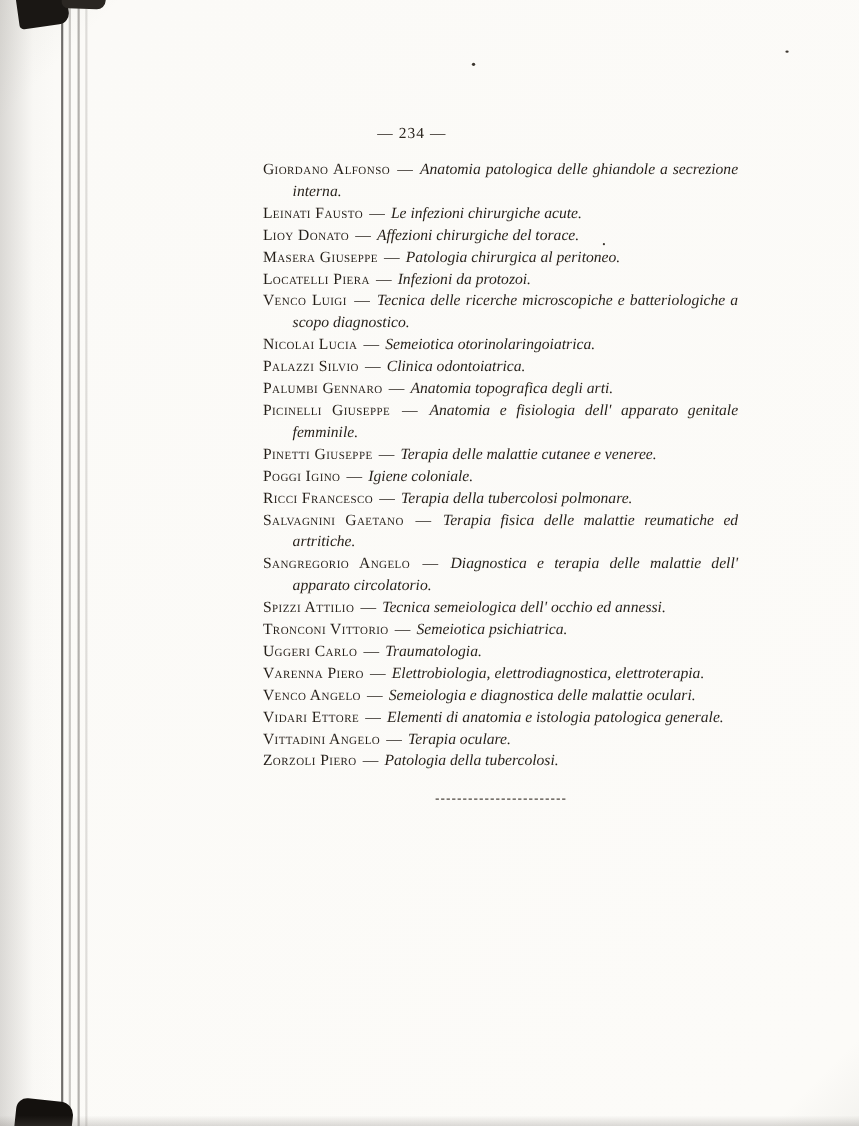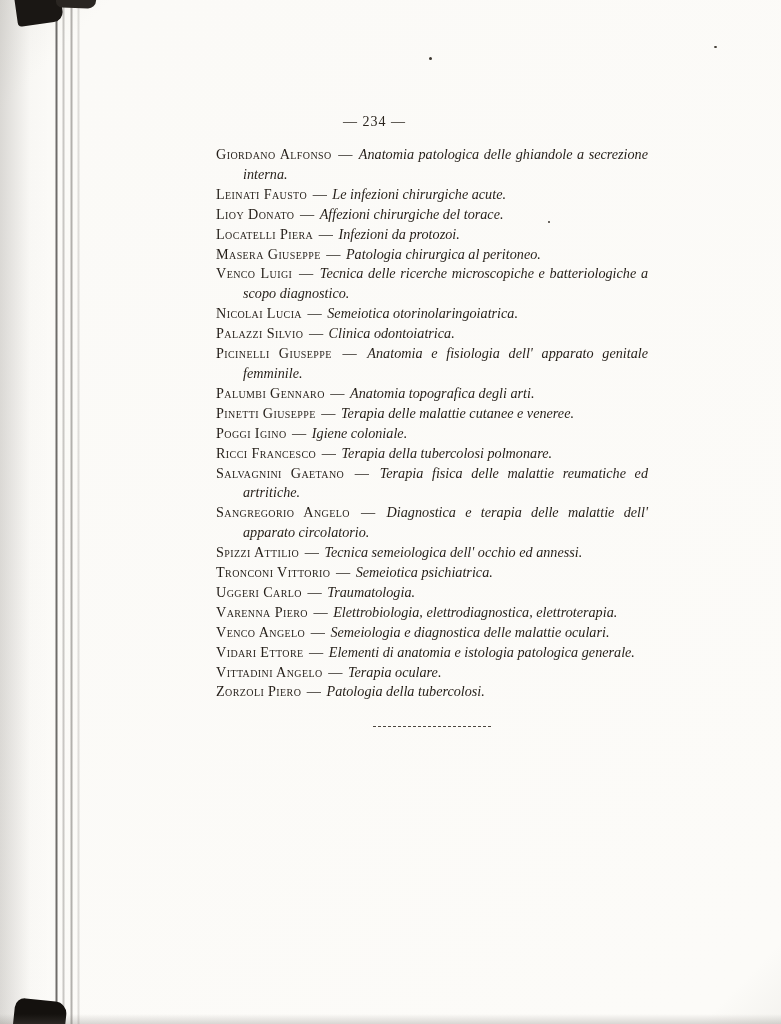--- a/index.html
+++ b/index.html
@@ -59,21 +59,21 @@
   .speck.s1 { left: 429px; top: 57px;  width: 3px; height: 3px; }
   .speck.s2 { left: 714px; top: 46px;  width: 3px; height: 2px; }
   .speck.s3 { left: 548px; top: 221px; width: 2px; height: 2px; }
 
   
   .page-number {
     position: absolute; left: 0; right: 60px; top: 114px;
     text-align: center; font-size: 14px; letter-spacing: 1px; color: #2a241d;
   }
   .content {
-    position: absolute; left: 216px; top: 145px; width: 432px;
+    position: absolute; left: 239px; top: 145px; width: 432px;
   }
   .entry {
     margin: 0;
     font-size: 14.2px;
     line-height: 19.9px;
     text-align: justify;
     padding-left: 27px;
     text-indent: -27px;
     color: #241e18;
   }
@@ -106,27 +106,27 @@
   <div class="speck s2"></div>
   <div class="speck s3"></div>
 
   <div class="page-number">— 234 —</div>
 
   <div class="content">
 
     <p class="entry"><span class="name">Giordano Alfonso</span><span class="dash"> — </span><span class="title">Anatomia patologica delle ghiandole a secrezione interna.</span></p>
       <p class="entry"><span class="name">Leinati Fausto</span><span class="dash"> — </span><span class="title">Le infezioni chirurgiche acute.</span></p>
       <p class="entry"><span class="name">Lioy Donato</span><span class="dash"> — </span><span class="title">Affezioni chirurgiche del torace.</span></p>
+      <p class="entry"><span class="name">Masera Giuseppe</span><span class="dash"> — </span><span class="title">Patologia chirurgica al peritoneo.</span></p>
       <p class="entry"><span class="name">Locatelli Piera</span><span class="dash"> — </span><span class="title">Infezioni da protozoi.</span></p>
-      <p class="entry"><span class="name">Masera Giuseppe</span><span class="dash"> — </span><span class="title">Patologia chirurgica al peritoneo.</span></p>
       <p class="entry"><span class="name">Venco Luigi</span><span class="dash"> — </span><span class="title">Tecnica delle ricerche microscopiche e batteriologiche a scopo diagnostico.</span></p>
       <p class="entry"><span class="name">Nicolai Lucia</span><span class="dash"> — </span><span class="title">Semeiotica otorinolaringoiatrica.</span></p>
       <p class="entry"><span class="name">Palazzi Silvio</span><span class="dash"> — </span><span class="title">Clinica odontoiatrica.</span></p>
+      <p class="entry"><span class="name">Palumbi Gennaro</span><span class="dash"> — </span><span class="title">Anatomia topografica degli arti.</span></p>
       <p class="entry"><span class="name">Picinelli Giuseppe</span><span class="dash"> — </span><span class="title">Anatomia e fisiologia dell' apparato genitale femminile.</span></p>
-      <p class="entry"><span class="name">Palumbi Gennaro</span><span class="dash"> — </span><span class="title">Anatomia topografica degli arti.</span></p>
       <p class="entry"><span class="name">Pinetti Giuseppe</span><span class="dash"> — </span><span class="title">Terapia delle malattie cutanee e veneree.</span></p>
       <p class="entry"><span class="name">Poggi Igino</span><span class="dash"> — </span><span class="title">Igiene coloniale.</span></p>
       <p class="entry"><span class="name">Ricci Francesco</span><span class="dash"> — </span><span class="title">Terapia della tubercolosi polmonare.</span></p>
       <p class="entry"><span class="name">Salvagnini Gaetano</span><span class="dash"> — </span><span class="title">Terapia fisica delle malattie reumatiche ed artritiche.</span></p>
       <p class="entry"><span class="name">Sangregorio Angelo</span><span class="dash"> — </span><span class="title">Diagnostica e terapia delle malattie dell' apparato circolatorio.</span></p>
       <p class="entry"><span class="name">Spizzi Attilio</span><span class="dash"> — </span><span class="title">Tecnica semeiologica dell' occhio ed annessi.</span></p>
       <p class="entry"><span class="name">Tronconi Vittorio</span><span class="dash"> — </span><span class="title">Semeiotica psichiatrica.</span></p>
       <p class="entry"><span class="name">Uggeri Carlo</span><span class="dash"> — </span><span class="title">Traumatologia.</span></p>
       <p class="entry"><span class="name">Varenna Piero</span><span class="dash"> — </span><span class="title">Elettrobiologia, elettrodiagnostica, elettroterapia.</span></p>
       <p class="entry"><span class="name">Venco Angelo</span><span class="dash"> — </span><span class="title">Semeiologia e diagnostica delle malattie oculari.</span></p>

